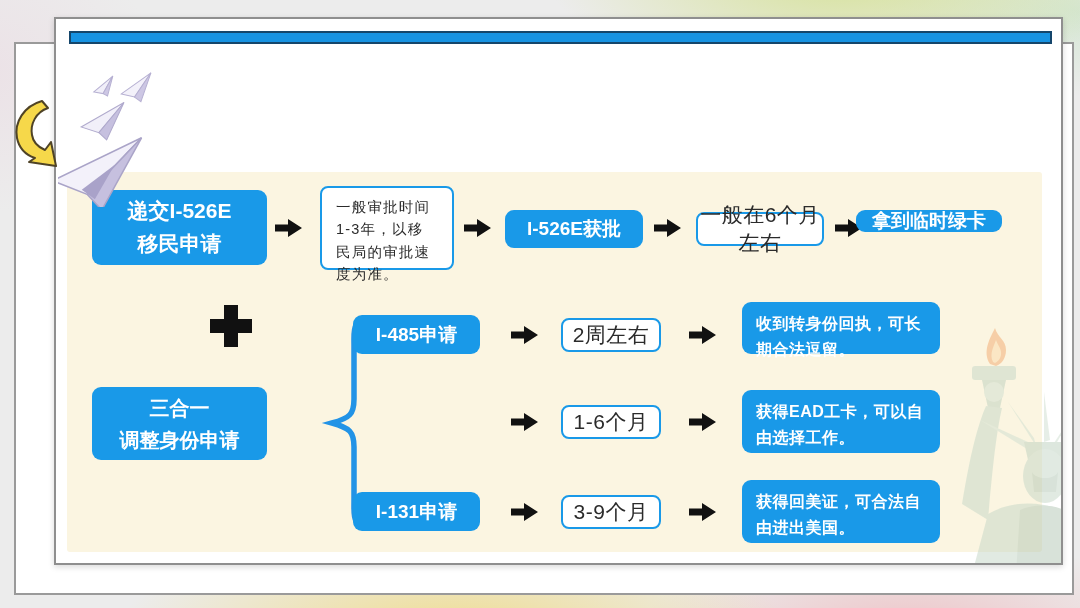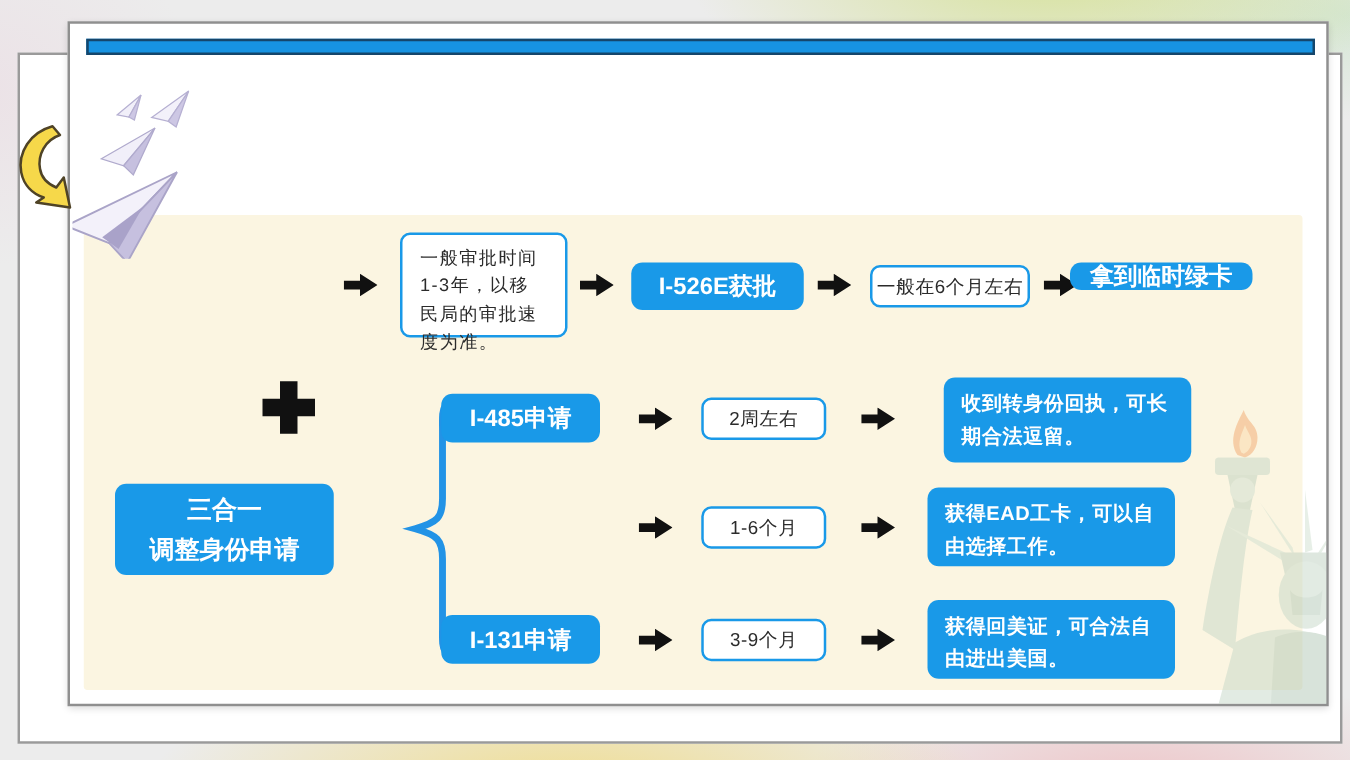--- a/index.html
+++ b/index.html
@@ -56,21 +56,21 @@
     font-size:14.5px;line-height:1.55;letter-spacing:1.2px;text-align:left;
   }
   .resultbox{
     position:absolute;background:#1999E8;border-radius:9px;color:#ffffff;
     font-weight:bold;font-size:16px;line-height:1.65;letter-spacing:.5px;
     box-sizing:border-box;padding:9px 14px;text-align:left;
   }
   .arrow{position:absolute;width:27px;height:18px;}
   .s1{font-size:21px;line-height:1.55;}
   .s2{font-size:19px;}
-  .d1{font-size:15px;letter-spacing:.5px;}
+  .d1{font-size:21px;letter-spacing:.5px;}
   .plus-icon{position:absolute;left:152px;top:284px;}
   .brace{position:absolute;left:263px;top:296px;}
   .yellow-arrow{position:absolute;left:8px;top:98px;z-index:10;}
   .planes{position:absolute;left:2px;top:38px;z-index:4;}
 </style>
 </head>
 <body>
 
 <div class="card-behind"></div>
 
@@ -115,20 +115,22 @@
     <polygon points="126,130 150,116 128,132" fill="#cfdfd0"></polygon>
     <path d="M92 118 L134 118 L130 136 L96 136 Z" fill="#bdd0bf"></path>
     <ellipse cx="113" cy="152" rx="22" ry="27" fill="#c5d7c7"></ellipse>
     <path d="M100 148 C104 156 122 156 126 148 L124 168 L102 168 Z" fill="#b2c7b5"></path>
     <path d="M56 190 C80 176 110 176 140 190 L150 250 L40 250 Z" fill="#c5d7c7"></path>
     <path d="M88 186 C100 180 120 180 132 186 L136 250 L84 250 Z" fill="#b2c7b5"></path>
   </svg>
 
   <div class="flow">
 
+    <div class="bluebox s1" style="left:36px;top:171px;width:175px;height:75px;">递交I-526E
+移民申请</div>
     <svg class="arrow" style="left:219px;top:200px;" viewBox="0 0 27 18">
         <path d="M0 5.5 h13 v-5.5 l14 9 -14 9 v-5.5 h-13 z" fill="#111"></path>
       </svg>
     <div class="notebox" style="left:264px;top:167px;width:134px;height:84px;">一般审批时间1-3年，以移民局的审批速度为准。</div>
     <svg class="arrow" style="left:408px;top:200px;" viewBox="0 0 27 18">
         <path d="M0 5.5 h13 v-5.5 l14 9 -14 9 v-5.5 h-13 z" fill="#111"></path>
       </svg>
     <div class="bluebox s2" style="left:449px;top:191px;width:138px;height:38px;">I-526E获批</div>
     <svg class="arrow" style="left:598px;top:200px;" viewBox="0 0 27 18">
         <path d="M0 5.5 h13 v-5.5 l14 9 -14 9 v-5.5 h-13 z" fill="#111"></path>
@@ -151,21 +153,21 @@
     </svg>
 
     <div class="bluebox s2" style="left:297px;top:296px;width:127px;height:39px;">I-485申请</div>
     <svg class="arrow" style="left:455px;top:307px;" viewBox="0 0 27 18">
         <path d="M0 5.5 h13 v-5.5 l14 9 -14 9 v-5.5 h-13 z" fill="#111"></path>
       </svg>
     <div class="whitebox d1" style="left:505px;top:299px;width:100px;height:34px;">2周左右</div>
     <svg class="arrow" style="left:633px;top:307px;" viewBox="0 0 27 18">
         <path d="M0 5.5 h13 v-5.5 l14 9 -14 9 v-5.5 h-13 z" fill="#111"></path>
       </svg>
-    <div class="resultbox" style="left:686px;top:283px;width:198px;height:68px;margin-left:13px;">收到转身份回执，可长期合法逗留。</div>
+    <div class="resultbox" style="left:686px;top:283px;width:198px;height:52px;">收到转身份回执，可长期合法逗留。</div>
 
     <svg class="arrow" style="left:455px;top:394px;" viewBox="0 0 27 18">
         <path d="M0 5.5 h13 v-5.5 l14 9 -14 9 v-5.5 h-13 z" fill="#111"></path>
       </svg>
     <div class="whitebox d1" style="left:505px;top:386px;width:100px;height:34px;">1-6个月</div>
     <svg class="arrow" style="left:633px;top:394px;" viewBox="0 0 27 18">
         <path d="M0 5.5 h13 v-5.5 l14 9 -14 9 v-5.5 h-13 z" fill="#111"></path>
       </svg>
     <div class="resultbox" style="left:686px;top:371px;width:198px;height:63px;">获得EAD工卡，可以自由选择工作。</div>
 

